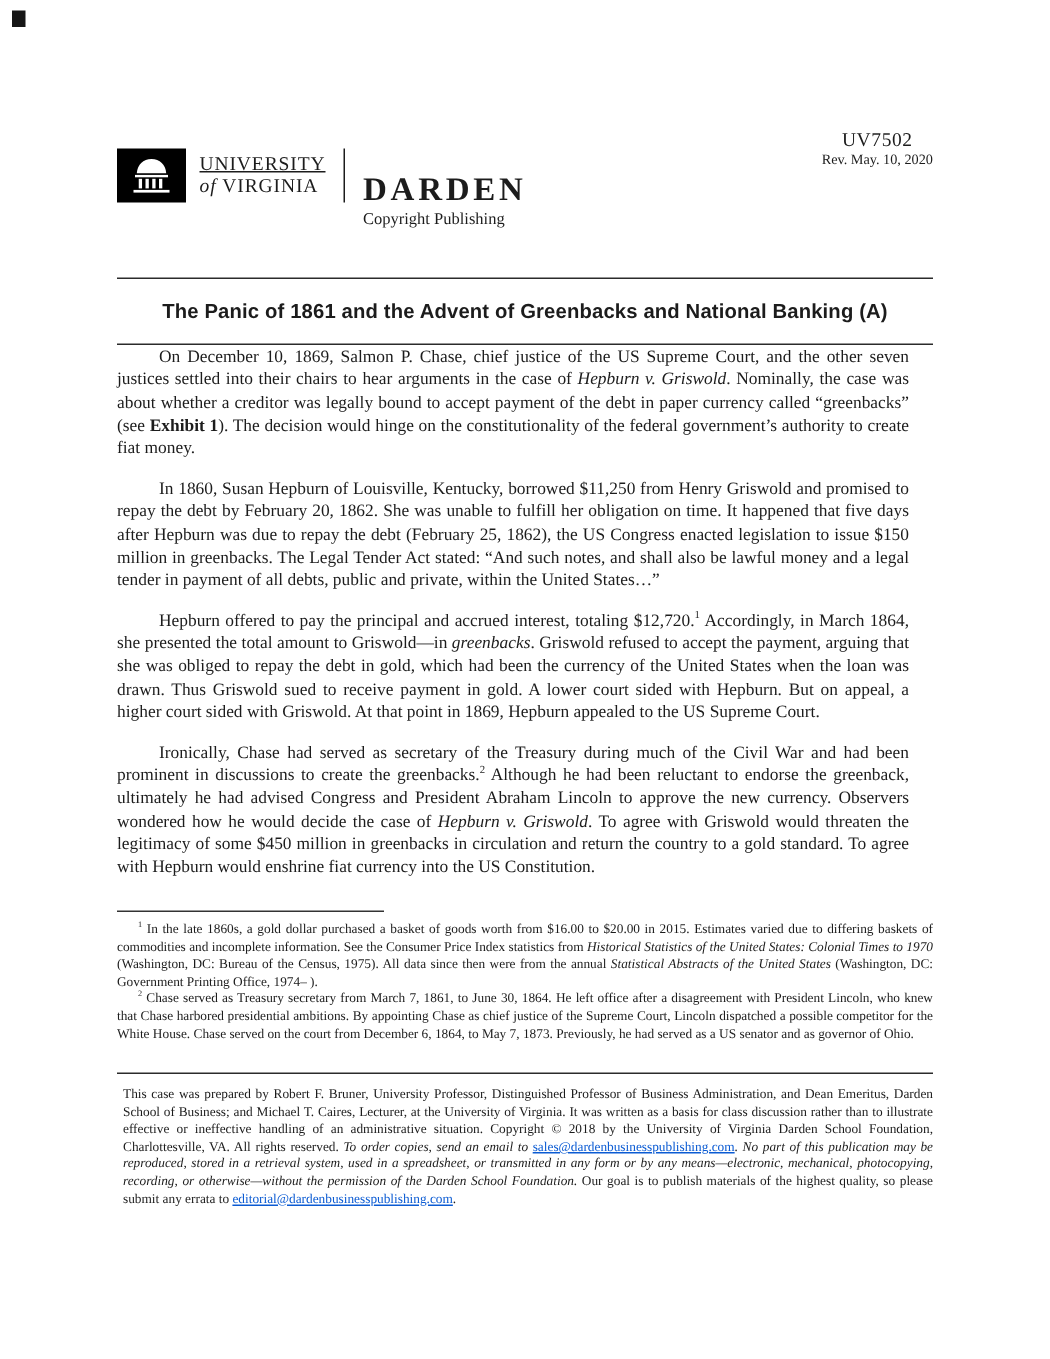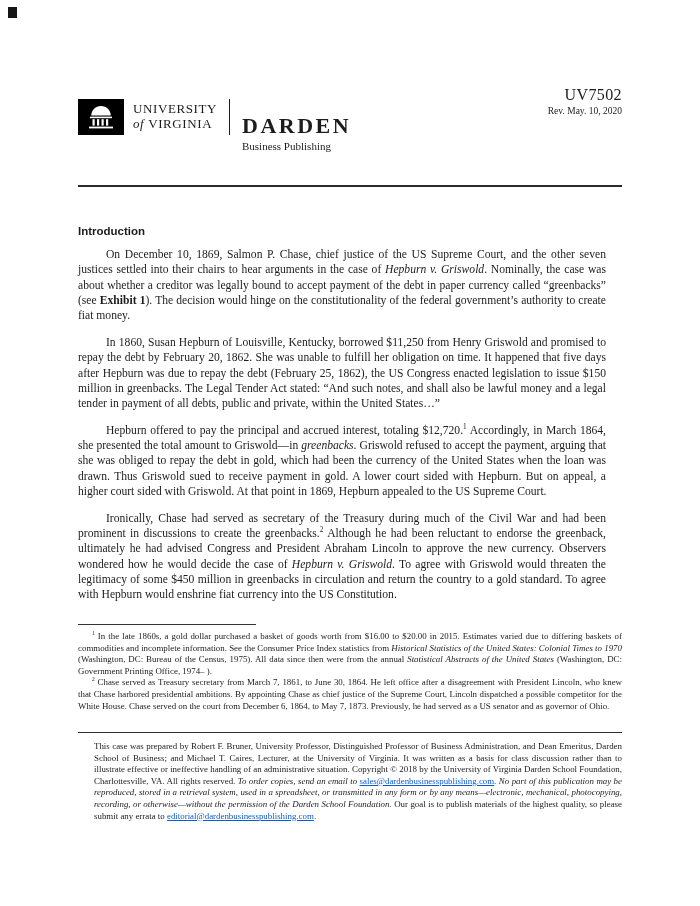--- a/index.html
+++ b/index.html
@@ -12,27 +12,27 @@
     font-family:"Liberation Serif", serif;
     padding:0 78px;
   }
   .corner-mark { position:absolute; left:8px; top:7px; width:9px; height:11px; background:#161616; }
 
   
   .doc-header { display:flex; justify-content:space-between; align-items:flex-start; padding-top:82px; }
   .brand { display:flex; align-items:center; }
   .logo-box { width:46px; height:36px; background:#000; display:flex; align-items:center; justify-content:center; flex:none; }
   .uva-text { margin-left:9px; line-height:1.15; letter-spacing:0.6px; }
-  .uva-line1 { font-size:13px; }
+  .uva-line1 { font-size:13px;text-decoration:underline; }
   .uva-line2 { font-size:13px; }
   .divider-v { width:1px; background:#1c1c1c; height:36px; margin:0 12px; }
   .darden-name { font-size:22px; font-weight:bold; letter-spacing:2.5px; line-height:1.1;margin-top:32px; }
   .darden-sub { font-size:11px; margin-top:2px; }
   .doc-meta { text-align:right; padding-top:3px; line-height:1.25; }
-  .doc-number { font-size:16px; letter-spacing:0.4px; }
+  .doc-number { font-size:13px; letter-spacing:0.4px;text-align:center; }
   .doc-rev { font-size:9.5px; margin-top:1px; }
 
   .rule { border:none; border-top:1px solid #2b2b2b; margin:0; }
   .rule-top { margin-top:33px; }
 
   .title {
     font-family:"Liberation Sans", sans-serif; font-weight:bold;
     font-size:13.5px; text-align:center; margin:14px 0; letter-spacing:0.1px;
   }
 
@@ -51,21 +51,21 @@
 
   .footnote-sep { width:178px; border-top:1px solid #333; margin-top:22px; }
   .footnotes { margin-top:6px; }
   .footnotes p {
     font-size:8.9px; line-height:1.3; text-align:justify;
     text-indent:14px; margin:0;
   }
 
   .footer-rule { margin-top:20px; }
   .doc-footer p {
-    font-size:8.9px; line-height:1.3; text-align:justify; margin:8px 0 0 16px;
+    font-size:8.9px; line-height:1.3; text-align:justify; margin:8px 0 0 4px;
   }
 </style>
 </head>
 <body>
 
 <div class="page">
 
   <div class="corner-mark"></div>
 
   <header class="doc-header">
@@ -81,36 +81,36 @@
           <rect x="2" y="21.6" width="24" height="1.8" fill="#ffffff"></rect>
         </svg>
       </div>
       <div class="uva-text">
         <div class="uva-line1">UNIVERSITY</div>
         <div class="uva-line2"><span class="i">of </span><span>VIRGINIA</span></div>
       </div>
       <div class="divider-v"></div>
       <div class="darden-text">
         <div class="darden-name">DARDEN</div>
-        <div class="darden-sub">Business Publishing</div>
+        <div class="darden-sub">Copyright Publishing</div>
       </div>
     </div>
     <div class="doc-meta">
       <div class="doc-number">UV7502</div>
       <div class="doc-rev">Rev. May. 10, 2020</div>
     </div>
   </header>
 
   <hr class="rule rule-top">
 
+  <h1 class="title">The Panic of 1861 and the Advent of Greenbacks and National Banking (A)</h1>
 
   <hr class="rule">
 
   <section class="body-text">
-    <h2 class="section-heading">Introduction</h2>
     <p><span>On December 10, 1869, Salmon P. Chase, chief justice of the US Supreme Court, and the other seven justices settled into their chairs to hear arguments in the case of </span><span class="i">Hepburn v. Griswold</span><span>. Nominally, the case was about whether a creditor was legally bound to accept payment of the debt in paper currency called “greenbacks” (see </span><span class="b">Exhibit 1</span><span>). The decision would hinge on the constitutionality of the federal government’s authority to create fiat money.</span></p>
     <p><span>In 1860, Susan Hepburn of Louisville, Kentucky, borrowed $11,250 from Henry Griswold and promised to repay the debt by February 20, 1862. She was unable to fulfill her obligation on time. It happened that five days after Hepburn was due to repay the debt (February 25, 1862), the US Congress enacted legislation to issue $150 million in greenbacks. The Legal Tender Act stated: “And such notes, and shall also be lawful money and a legal tender in payment of all debts, public and private, within the United States…”</span></p>
     <p><span>Hepburn offered to pay the principal and accrued interest, totaling $12,720.</span><sup>1</sup><span> Accordingly, in March 1864, she presented the total amount to Griswold—in </span><span class="i">greenbacks</span><span>. Griswold refused to accept the payment, arguing that she was obliged to repay the debt in gold, which had been the currency of the United States when the loan was drawn. Thus Griswold sued to receive payment in gold. A lower court sided with Hepburn. But on appeal, a higher court sided with Griswold. At that point in 1869, Hepburn appealed to the US Supreme Court.</span></p>
     <p><span>Ironically, Chase had served as secretary of the Treasury during much of the Civil War and had been prominent in discussions to create the greenbacks.</span><sup>2</sup><span> Although he had been reluctant to endorse the greenback, ultimately he had advised Congress and President Abraham Lincoln to approve the new currency. Observers wondered how he would decide the case of </span><span class="i">Hepburn v. Griswold</span><span>. To agree with Griswold would threaten the legitimacy of some $450 million in greenbacks in circulation and return the country to a gold standard. To agree with Hepburn would enshrine fiat currency into the US Constitution.</span></p>
   </section>
 
   <div class="footnote-sep"></div>
 
   <section class="footnotes">
     <p><sup>1</sup><span> In the late 1860s, a gold dollar purchased a basket of goods worth from $16.00 to $20.00 in 2015. Estimates varied due to differing baskets of commodities and incomplete information. See the Consumer Price Index statistics from </span><span class="i">Historical Statistics of the United States: Colonial Times to 1970</span><span> (Washington, DC: Bureau of the Census, 1975). All data since then were from the annual </span><span class="i">Statistical Abstracts of the United States</span><span> (Washington, DC: Government Printing Office, 1974– ).</span></p>

